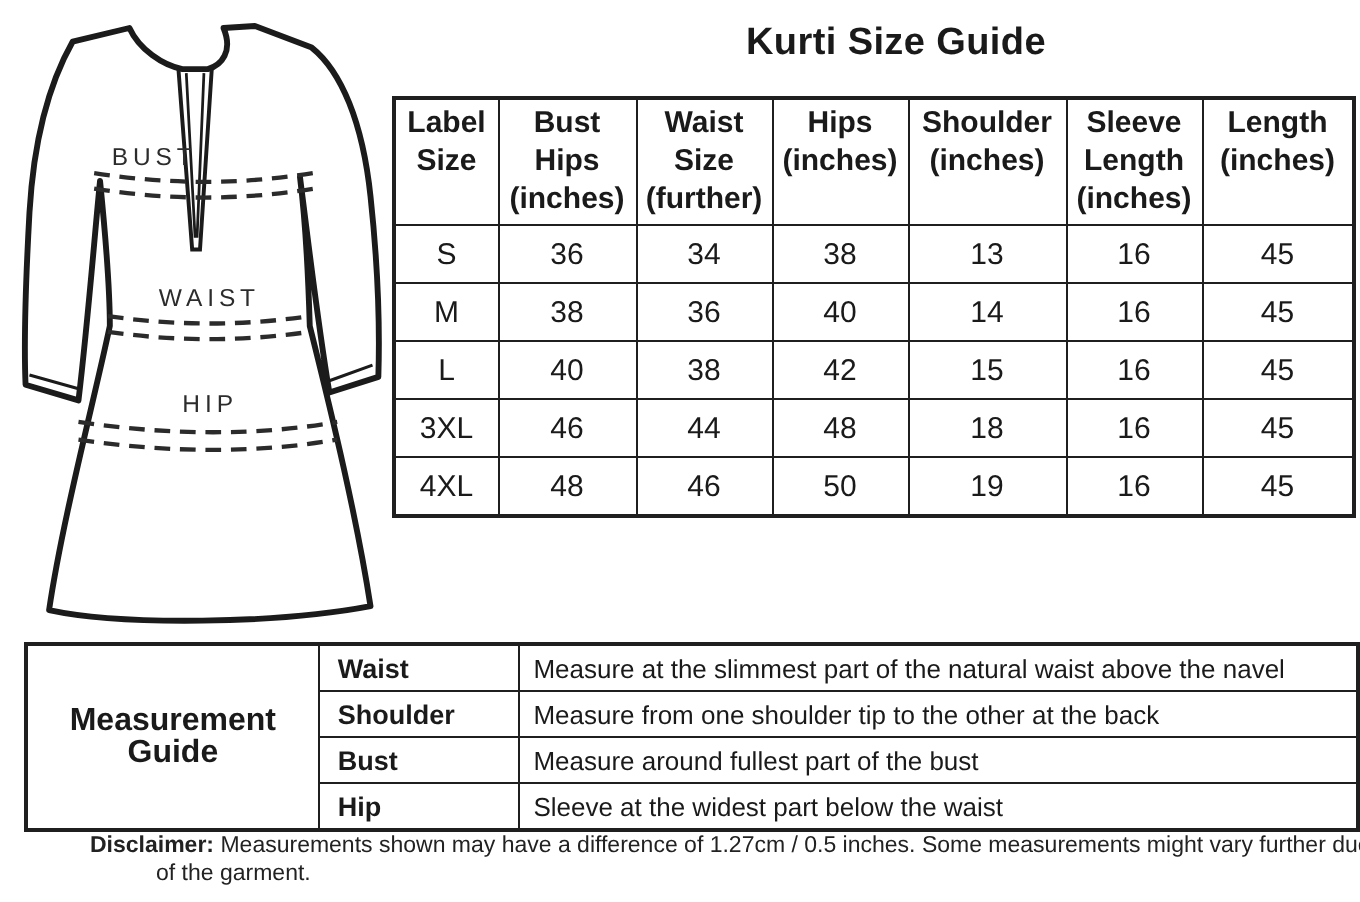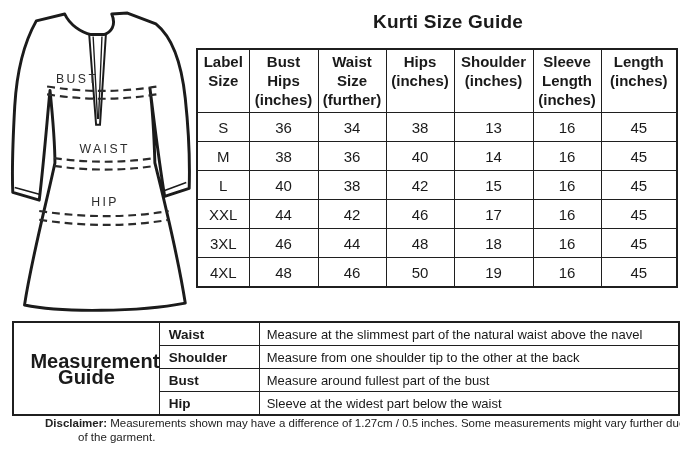--- a/index.html
+++ b/index.html
@@ -39,21 +39,21 @@
     font-size:15px;height:28px;padding:0;
   }
 
   
   table.guide-table{
     position:absolute;left:12px;top:321px;
     border-collapse:collapse;table-layout:fixed;
     border:2px solid #1f1f1f;
   }
   table.guide-table td{border:1px solid #1f1f1f;height:20px;vertical-align:middle;}
-  td.guide-title-cell{width:143px;text-align:center;font-weight:bold;font-size:20px;line-height:16px;}
+  td.guide-title-cell{width:143px;text-align:center;font-weight:bold;font-size:16px;line-height:16px;}
   td.guide-title-cell .wrap{width:112px;margin:0 auto;}
   td.part-cell{width:89px;font-weight:bold;font-size:13.5px;padding-left:9px;}
   td.desc-cell{width:412px;font-size:13px;padding-left:7px;}
 
   .disclaimer{
     position:absolute;left:14px;top:417px;width:660px;
     font-size:11.5px;line-height:13.5px;
     padding-left:64px;text-indent:-64px;color:#222;
   }
   .disclaimer .lbl{font-weight:bold;padding-left:31px;}
@@ -148,29 +148,20 @@
     <tr>
       <td>L</td>
       <td>40</td>
       <td>38</td>
       <td>42</td>
       <td>15</td>
       <td>16</td>
       <td>45</td>
     </tr>
     <tr>
-      <td>XXL</td>
-      <td>44</td>
-      <td>42</td>
-      <td>46</td>
-      <td>17</td>
-      <td>16</td>
-      <td>45</td>
-    </tr>
-    <tr>
       <td>3XL</td>
       <td>46</td>
       <td>44</td>
       <td>48</td>
       <td>18</td>
       <td>16</td>
       <td>45</td>
     </tr>
     <tr>
       <td>4XL</td>

